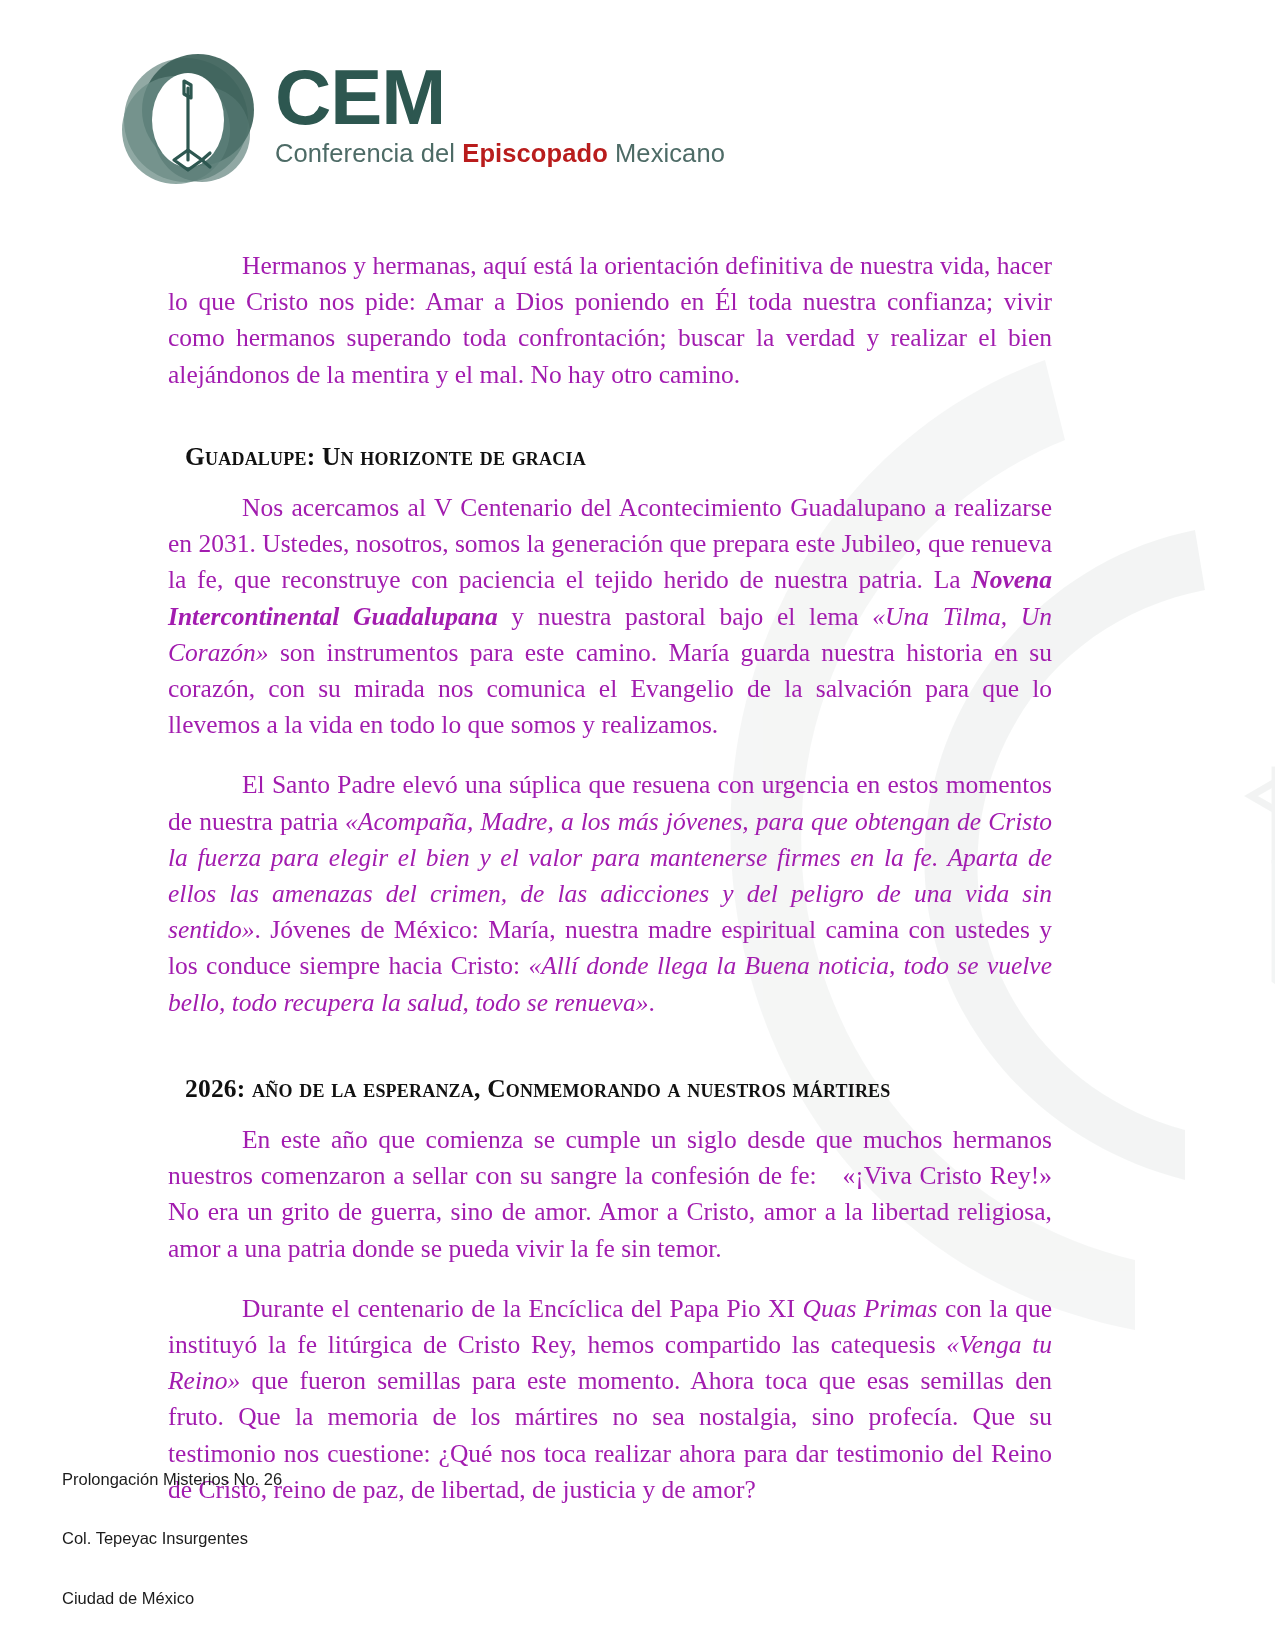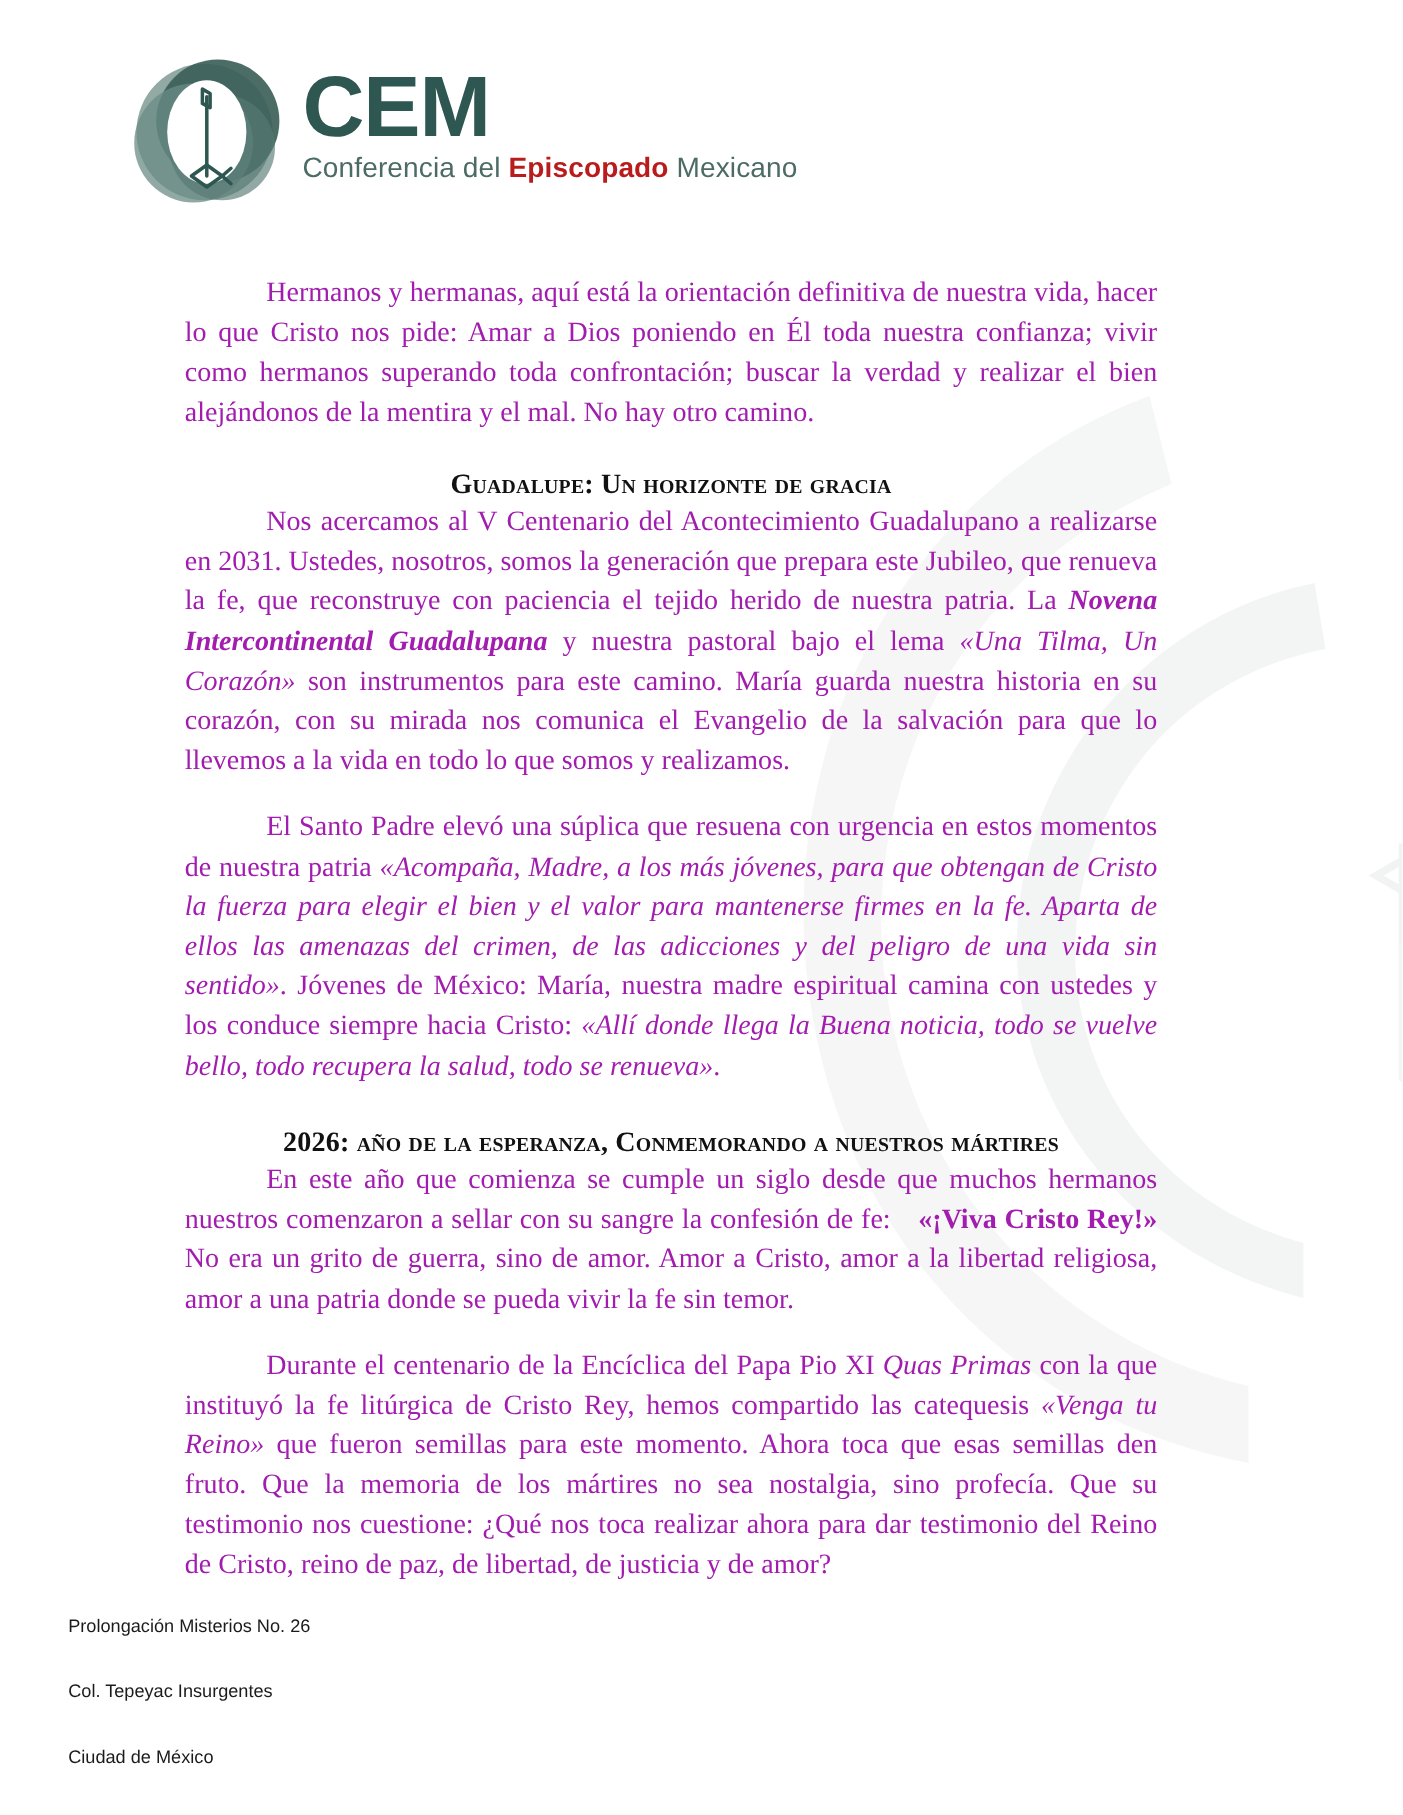--- a/index.html
+++ b/index.html
@@ -98,34 +98,34 @@
     line-height: 1.42;
     color: #a21caf;
     font-family: "Liberation Serif", serif;
   }
 
   .gap-sm { height: 24px; }
   .gap-md { height: 30px; }
   .gap-lg { height: 34px; }
 
   h2.section-heading {
-    margin: 0;
+    margin: 17px;
     font-size: 25.5px;
     font-weight: bold;
     font-variant: small-caps;
     color: #111111;
     letter-spacing: 0.2px;
     font-family: "Liberation Serif", serif;
     line-height: 1.3;
-    text-align: center;
+    text-align: left;
   }
 
   em.it { font-style: italic; }
   strong.bi { font-weight: bold; font-style: italic; }
-  strong.b { font-weight: bold; margin-left: 18px; }
+  strong.b { font-weight: normal; margin-left: 18px; }
 
   
   .footer {
     position: absolute;
     left: 62px;
     top: 1432px;
     z-index: 4;
     font-family: "Liberation Sans", sans-serif;
     font-size: 16.5px;
     line-height: 1.42;

